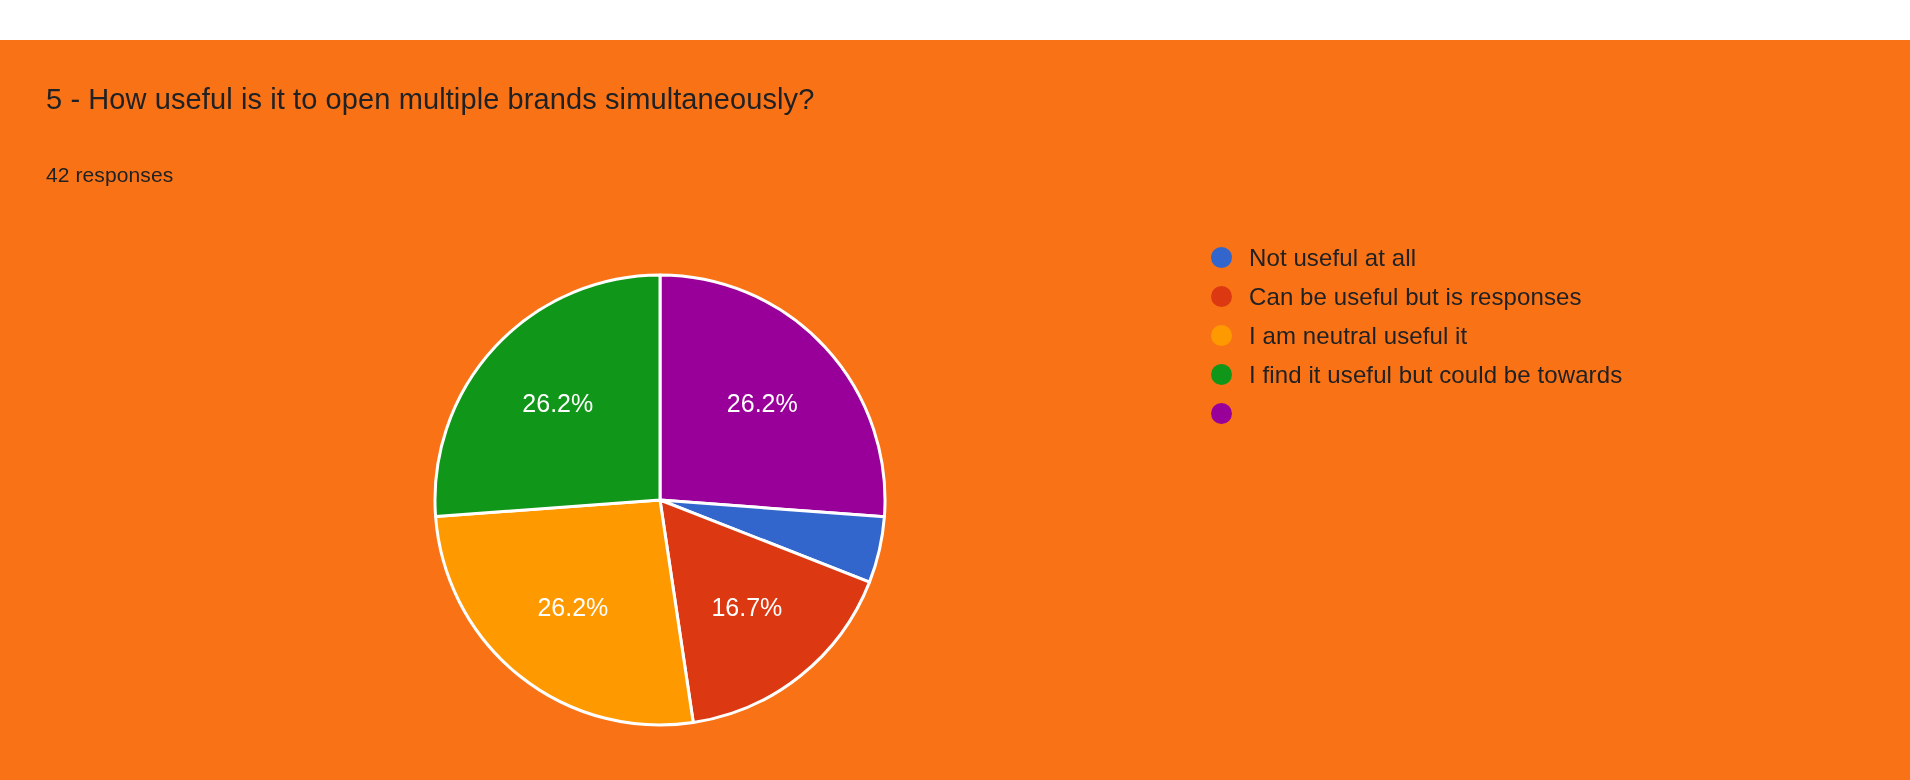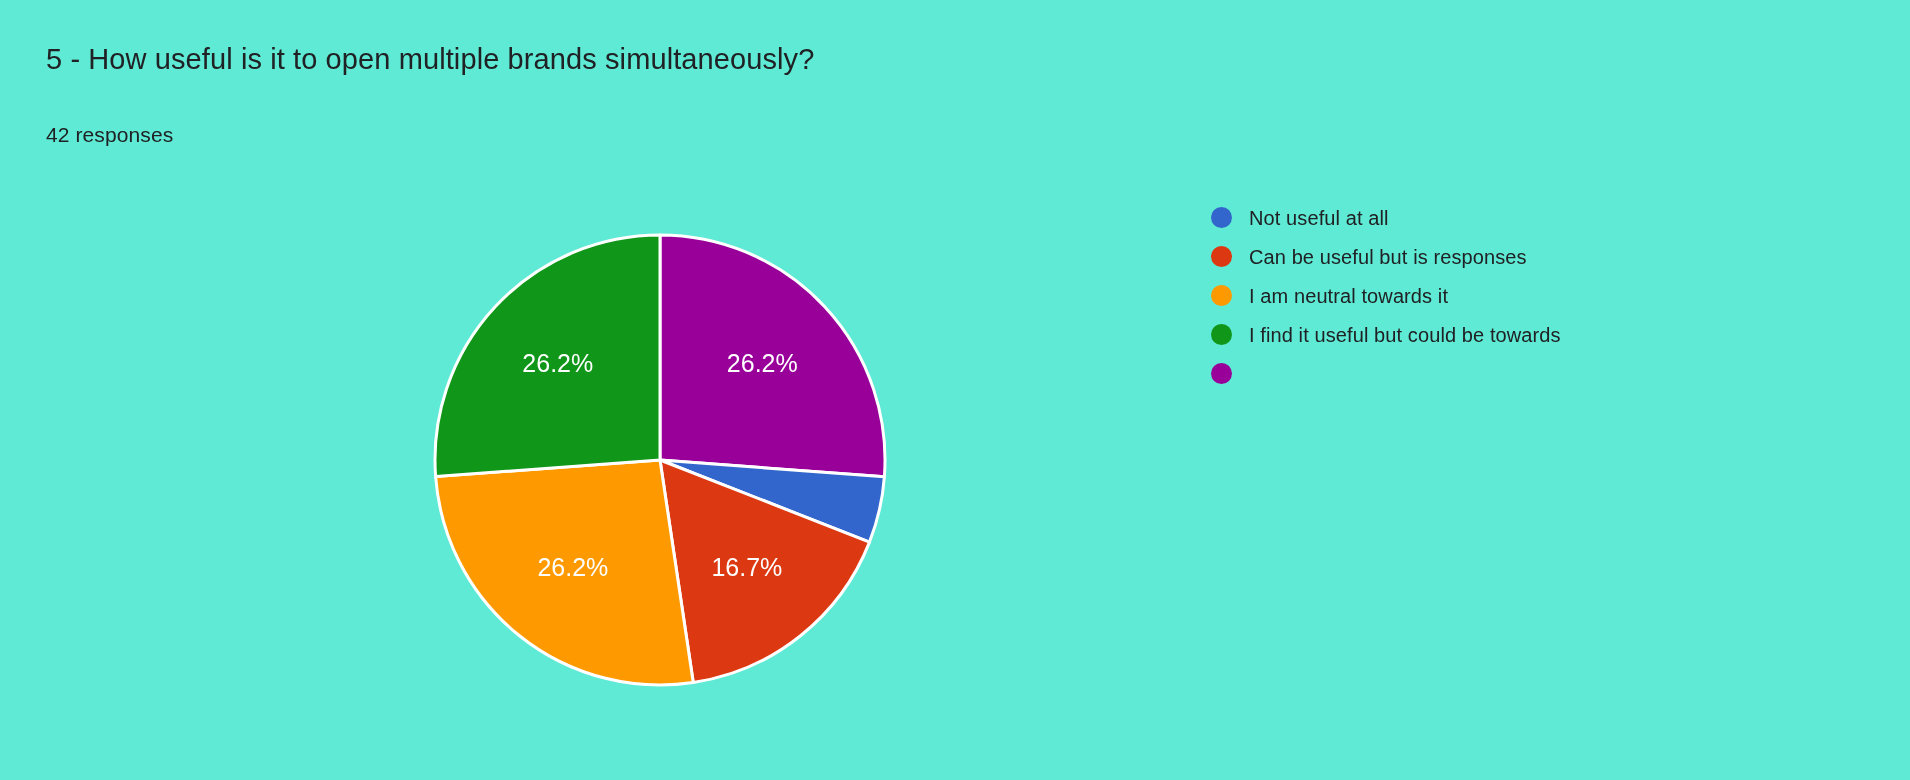--- a/index.html
+++ b/index.html
@@ -12,21 +12,22 @@
     width: 1910px;
     height: 780px;
     font-family: "Liberation Sans", sans-serif;
     color: #202124;
     overflow: hidden;
     position: relative;
   }
   .page {
     position: absolute;
     inset: 0;
-    background: #5eead4;
+    background: #f97316;
+    margin-top: 40px;
   }
   .question-title {
     position: absolute;
     left: 46px;
     top: 40px;
     font-size: 29px;
     line-height: 38px;
     font-weight: 400;
     color: #202124;
     letter-spacing: 0.1px;
@@ -82,21 +83,21 @@
     height: 39px;
   }
   .legend-swatch {
     width: 21px;
     height: 21px;
     border-radius: 50%;
     flex: 0 0 auto;
     margin-right: 17px;
   }
   .legend-label {
-    font-size: 20px;
+    font-size: 24px;
     line-height: 26px;
     color: #202124;
     white-space: nowrap;
     letter-spacing: 0.1px;
   }
 </style>
 </head>
 <body>
 
 <div class="page">
@@ -129,21 +130,21 @@
         <div class="legend-item">
           <span class="legend-swatch" style="background: rgb(51, 102, 204);"></span>
           <span class="legend-label">Not useful at all</span>
         </div>
         <div class="legend-item">
           <span class="legend-swatch" style="background: rgb(220, 57, 18);"></span>
           <span class="legend-label">Can be useful but is responses</span>
         </div>
         <div class="legend-item">
           <span class="legend-swatch" style="background: rgb(255, 153, 0);"></span>
-          <span class="legend-label">I am neutral towards it</span>
+          <span class="legend-label">I am neutral useful it</span>
         </div>
         <div class="legend-item">
           <span class="legend-swatch" style="background: rgb(16, 150, 24);"></span>
           <span class="legend-label">I find it useful but could be towards</span>
         </div>
         <div class="legend-item">
           <span class="legend-swatch" style="background: rgb(153, 0, 153);"></span>
         </div>
       </div>
 

